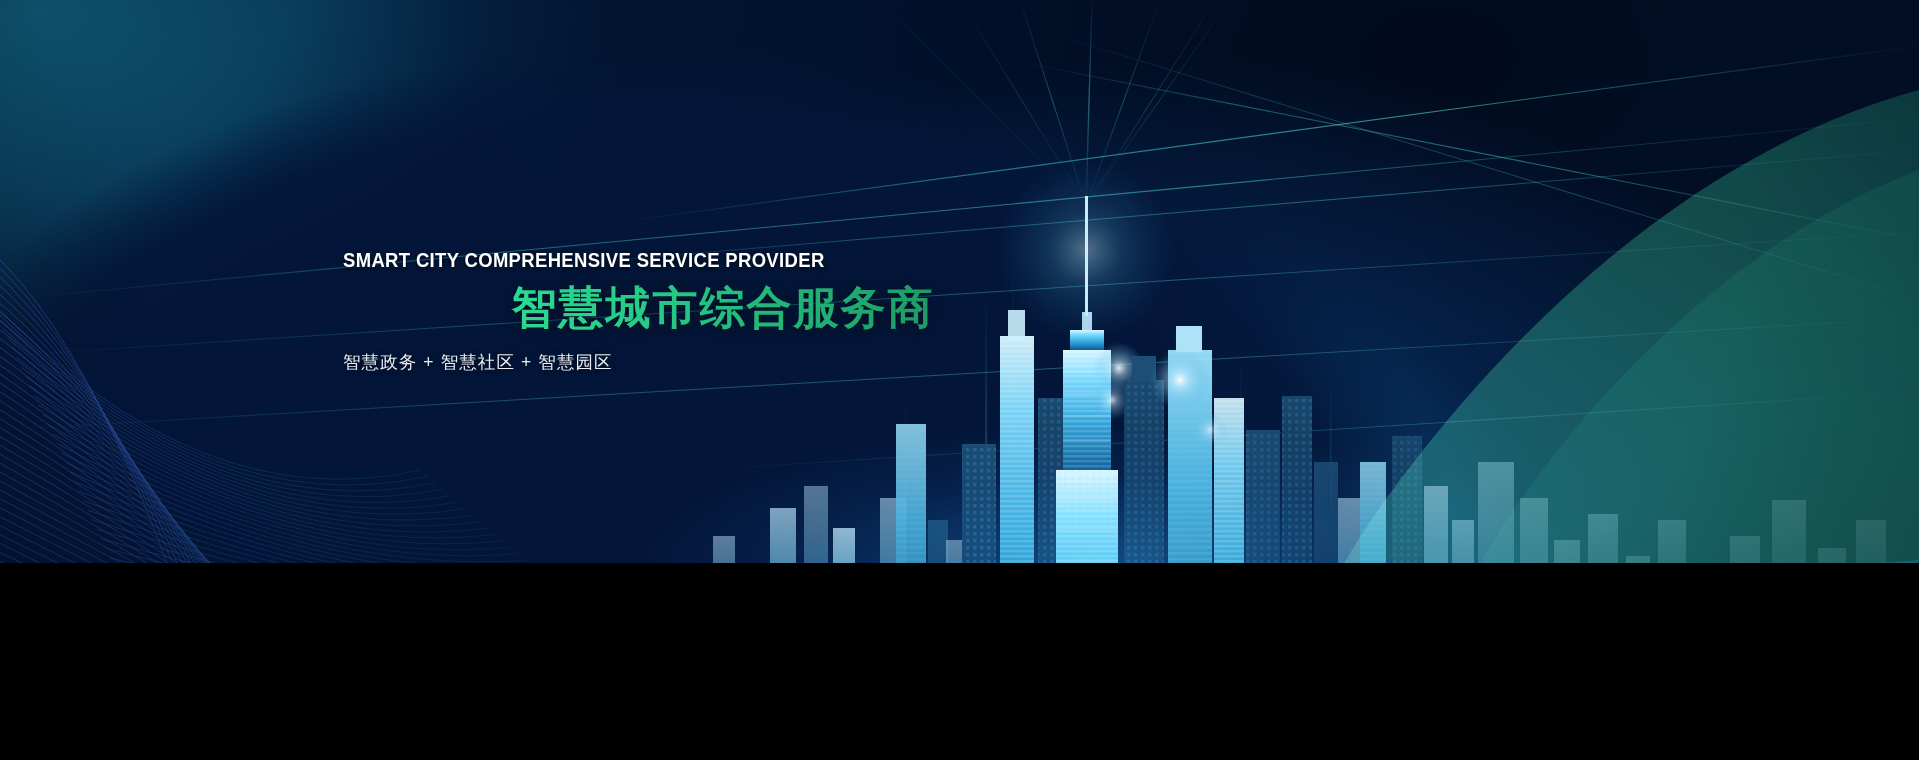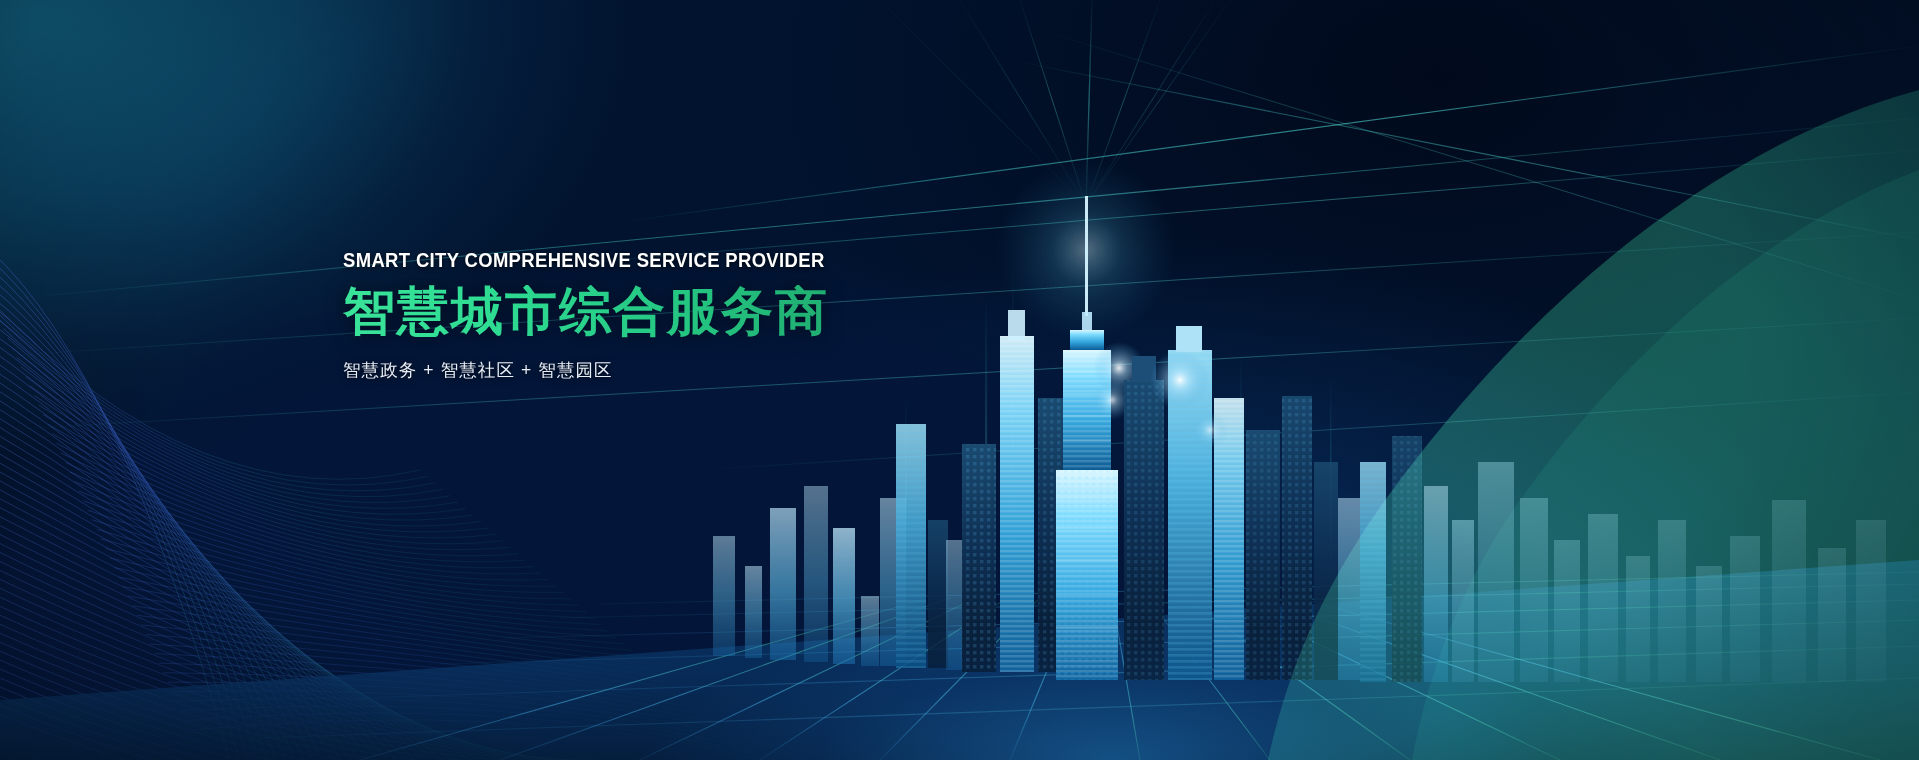--- a/index.html
+++ b/index.html
@@ -3,21 +3,21 @@
 <meta charset="utf-8">
 <style>
   * { margin:0; padding:0; box-sizing:border-box; }
   html, body {
     background:#000;
     font-family:"Liberation Sans", sans-serif;
   }
   #banner {
     position:relative;
     width:1919px;
-    height:760px;
+    height:563px;
     overflow:hidden;
     background:#ec4899;
   }
   .layer { position:absolute; inset:0; pointer-events:none; }
 
   
   #bg-base {
     background:
       radial-gradient(ellipse 1000px 700px at 62% 92%, #0d4f86 0%, rgba(8,45,95,0.55) 34%, rgba(3,20,52,0) 66%),
       radial-gradient(ellipse 1400px 900px at 75% 10%, #010a1c 0%, #01132f 48%, #02142f 100%),
@@ -64,37 +64,38 @@
     font-weight:bold;
     letter-spacing:.4px;
     line-height:1;
     white-space:nowrap;
     transform:scaleX(.90);
     transform-origin:left center;
     text-shadow:0 1px 5px rgba(0,0,0,.75);
   }
   #headline {
     margin-top:14px;
-    font-size:52px;
+    font-size:45px;
     font-weight:bold;
     line-height:1.02;
     letter-spacing:2px;
     white-space:nowrap;
     background:linear-gradient(90deg,
         #3ae39a 0%,
         #2fdd93 18%,
         #25c984 42%,
         #1fa96e 68%,
         #1b8a5c 88%,
         #197f55 100%);
     -webkit-background-clip:text;
     background-clip:text;
     color:transparent;
     -webkit-text-fill-color:transparent;
     filter:drop-shadow(0 2px 10px rgba(0,0,0,.55));
+    text-align:center;
   }
   #subline {
     margin-top:24px;
     color:#e9eef6;
     font-size:17.5px;
     line-height:1;
     letter-spacing:1.1px;
     white-space:nowrap;
     text-shadow:0 1px 6px rgba(0,0,0,.8);
   }

